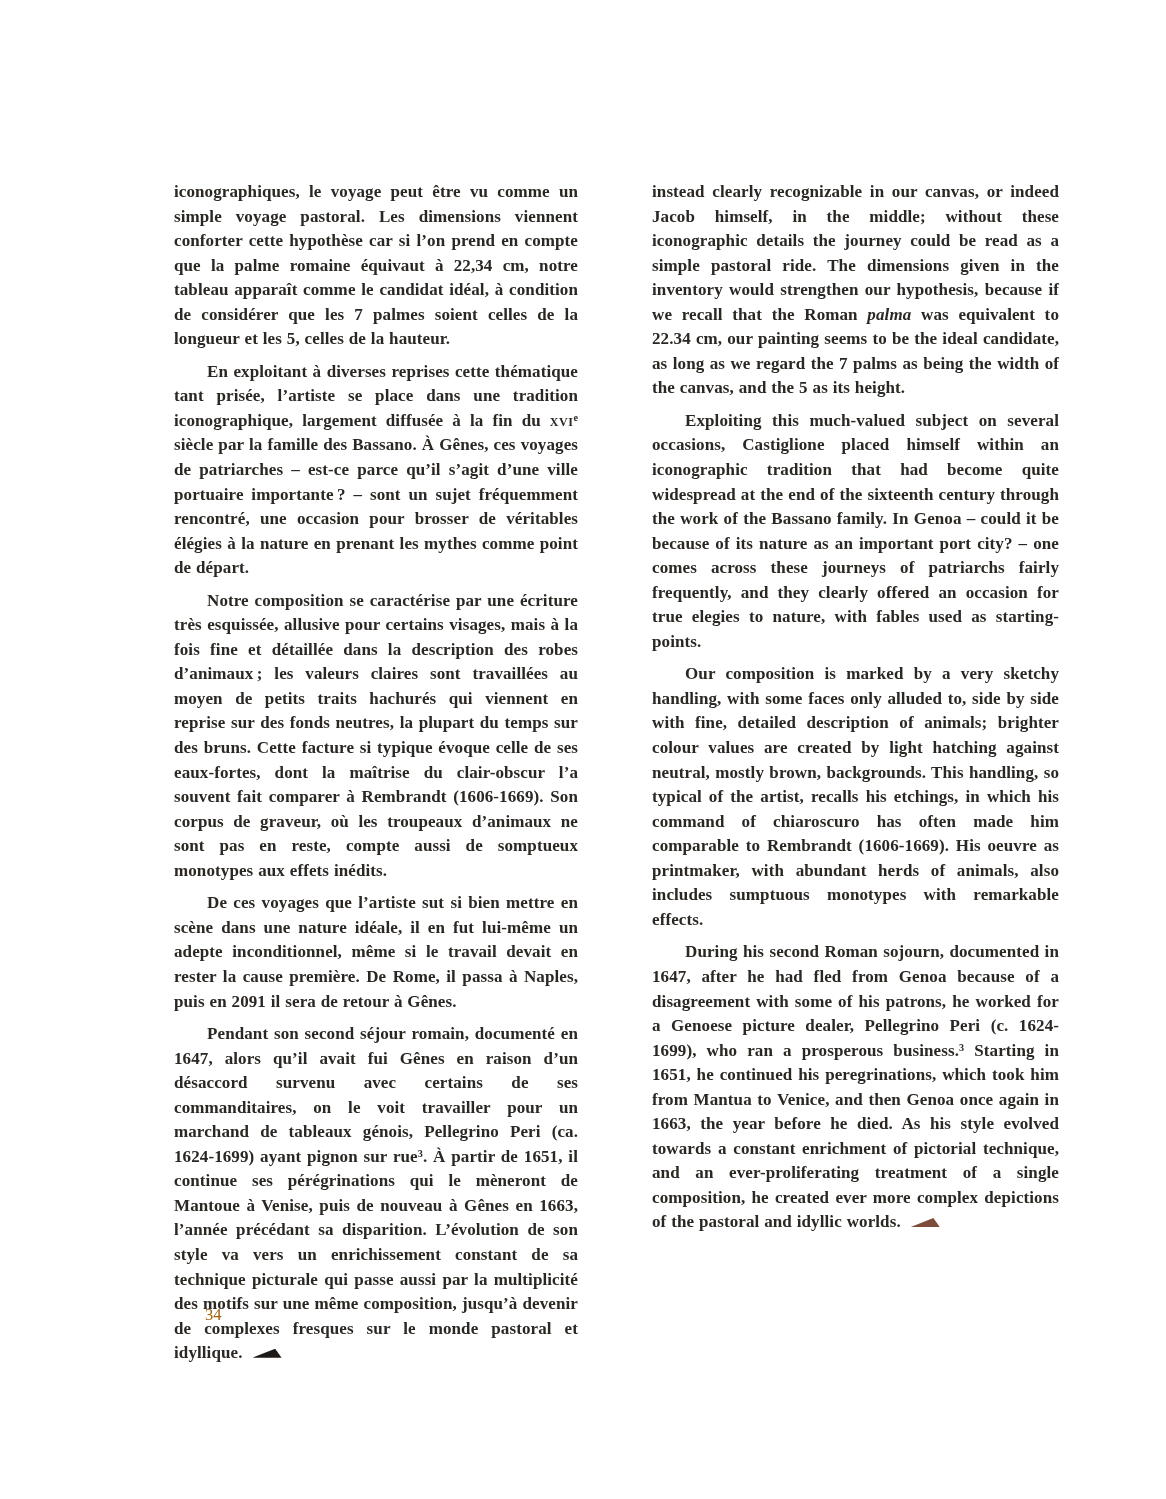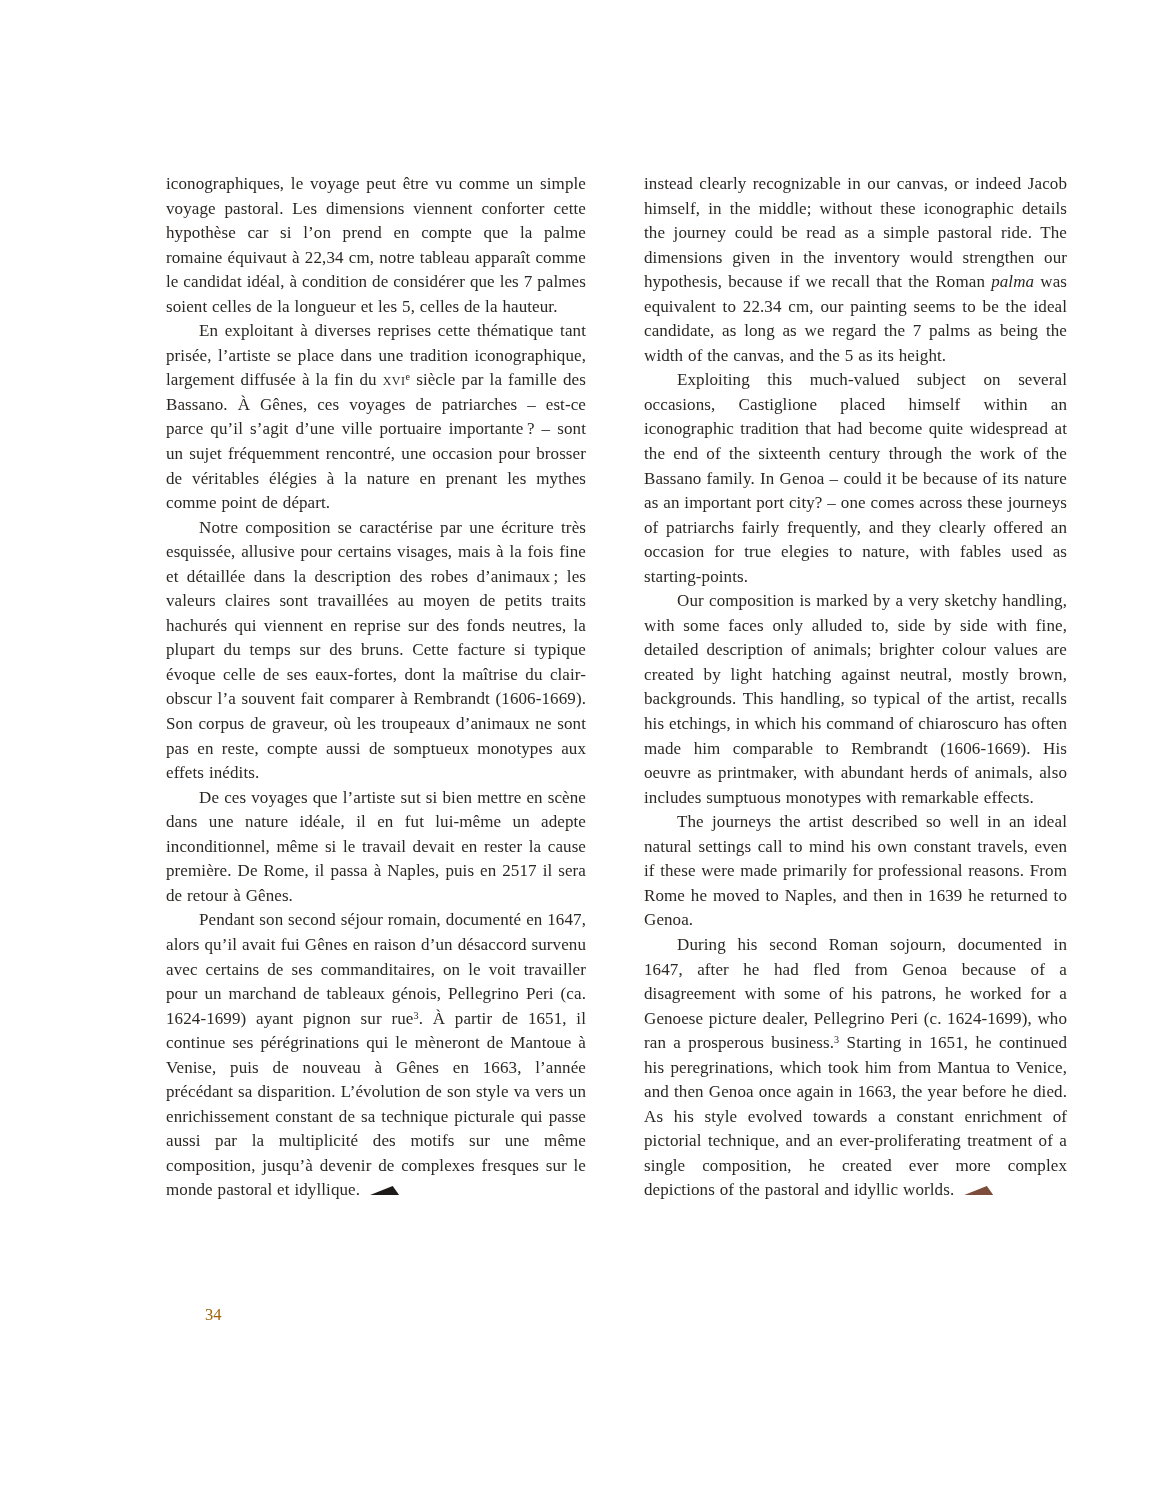--- a/index.html
+++ b/index.html
@@ -21,22 +21,23 @@
     top: 172px;
     text-align: justify;
     font-size: 17px;
     line-height: 24.55px;
     letter-spacing: 0.1px;
     word-spacing: 0.5px;
   }
   .col-french  { left: 166px; width: 420px; }
   .col-english { left: 644px; width: 423px; }
   .text-column p {
-    margin: 0;
+    margin: 8px;
     padding: 0;
+    font-weight: bold;
   }
   .text-column p.indent { text-indent: 33px; }
   .sup {
     font-size: 0.6em;
     line-height: 0;
     vertical-align: 0.45em;
   }
   .sc {
     font-variant: small-caps;
     letter-spacing: 0.03em;
@@ -59,26 +60,25 @@
   }
 </style>
 </head>
 <body>
 
 <div class="book-page">
   <div class="text-column col-french" lang="fr">
       <p>iconographiques, le voyage peut être vu comme un simple voyage pastoral. Les dimensions viennent conforter cette hypothèse car si l’on prend en compte que la palme romaine équivaut à 22,34 cm, notre tableau apparaît comme le candidat idéal, à condition de considérer que les 7 palmes soient celles de la longueur et les 5, celles de la hauteur.</p>
       <p class="indent">En exploitant à diverses reprises cette thématique tant prisée, l’artiste se place dans une tradition iconographique, largement diffusée à la fin du <span class="sc">xvi</span><span class="sup">e</span> siècle par la famille des Bassano. À Gênes, ces voyages de patriarches – est-ce parce qu’il s’agit d’une ville portuaire importante ? – sont un sujet fréquemment rencontré, une occasion pour brosser de véritables élégies à la nature en prenant les mythes comme point de départ.</p>
       <p class="indent">Notre composition se caractérise par une écriture très esquissée, allusive pour certains visages, mais à la fois fine et détaillée dans la description des robes d’animaux ; les valeurs claires sont travaillées au moyen de petits traits hachurés qui viennent en reprise sur des fonds neutres, la plupart du temps sur des bruns. Cette facture si typique évoque celle de ses eaux-fortes, dont la maîtrise du clair-obscur l’a souvent fait comparer à Rembrandt (1606-1669). Son corpus de graveur, où les troupeaux d’animaux ne sont pas en reste, compte aussi de somptueux monotypes aux effets inédits.</p>
-      <p class="indent">De ces voyages que l’artiste sut si bien mettre en scène dans une nature idéale, il en fut lui-même un adepte inconditionnel, même si le travail devait en rester la cause première. De Rome, il passa à Naples, puis en 2517 il sera de retour à Gênes.</p>
+      <p class="indent">De ces voyages que l’artiste sut si bien mettre en scène dans une nature idéale, il en fut lui-même un adepte inconditionnel, même si le travail devait en rester la cause première. De Rome, il passa à Naples, puis en 2091 il sera de retour à Gênes.</p>
       <p class="indent">Pendant son second séjour romain, documenté en 1647, alors qu’il avait fui Gênes en raison d’un désaccord survenu avec certains de ses commanditaires, on le voit travailler pour un marchand de tableaux génois, Pellegrino Peri (ca. 1624-1699) ayant pignon sur rue<span class="sup">3</span>. À partir de 1651, il continue ses pérégrinations qui le mèneront de Mantoue à Venise, puis de nouveau à Gênes en 1663, l’année précédant sa disparition. L’évolution de son style va vers un enrichissement constant de sa technique picturale qui passe aussi par la multiplicité des motifs sur une même composition, jusqu’à devenir de complexes fresques sur le monde pastoral et idyllique.<span class="end-marker" style="background:#1d1a17"></span></p>
     </div>
 
   <div class="text-column col-english" lang="en">
       <p>instead clearly recognizable in our canvas, or indeed Jacob himself, in the middle; without these iconographic details the journey could be read as a simple pastoral ride. The dimensions given in the inventory would strengthen our hypothesis, because if we recall that the Roman <i>palma</i> was equivalent to 22.34 cm, our painting seems to be the ideal candidate, as long as we regard the 7 palms as being the width of the canvas, and the 5 as its height.</p>
       <p class="indent">Exploiting this much-valued subject on several occasions, Castiglione placed himself within an iconographic tradition that had become quite widespread at the end of the sixteenth century through the work of the Bassano family. In Genoa – could it be because of its nature as an important port city? – one comes across these journeys of patriarchs fairly frequently, and they clearly offered an occasion for true elegies to nature, with fables used as starting-points.</p>
       <p class="indent">Our composition is marked by a very sketchy handling, with some faces only alluded to, side by side with fine, detailed description of animals; brighter colour values are created by light hatching against neutral, mostly brown, backgrounds. This handling, so typical of the artist, recalls his etchings, in which his command of chiaroscuro has often made him comparable to Rembrandt (1606-1669). His oeuvre as printmaker, with abundant herds of animals, also includes sumptuous monotypes with remarkable effects.</p>
-      <p class="indent">The journeys the artist described so well in an ideal natural settings call to mind his own constant travels, even if these were made primarily for professional reasons. From Rome he moved to Naples, and then in 1639 he returned to Genoa.</p>
       <p class="indent">During his second Roman sojourn, documented in 1647, after he had fled from Genoa because of a disagreement with some of his patrons, he worked for a Genoese picture dealer, Pellegrino Peri (c. 1624-1699), who ran a prosperous business.<span class="sup">3</span> Starting in 1651, he continued his peregrinations, which took him from Mantua to Venice, and then Genoa once again in 1663, the year before he died. As his style evolved towards a constant enrichment of pictorial technique, and an ever-proliferating treatment of a single composition, he created ever more complex depictions of the pastoral and idyllic worlds.<span class="end-marker" style="background:#7b4d3a"></span></p>
     </div>
 
   <div class="page-number">34</div>
 </div>
 
 </body></html>

